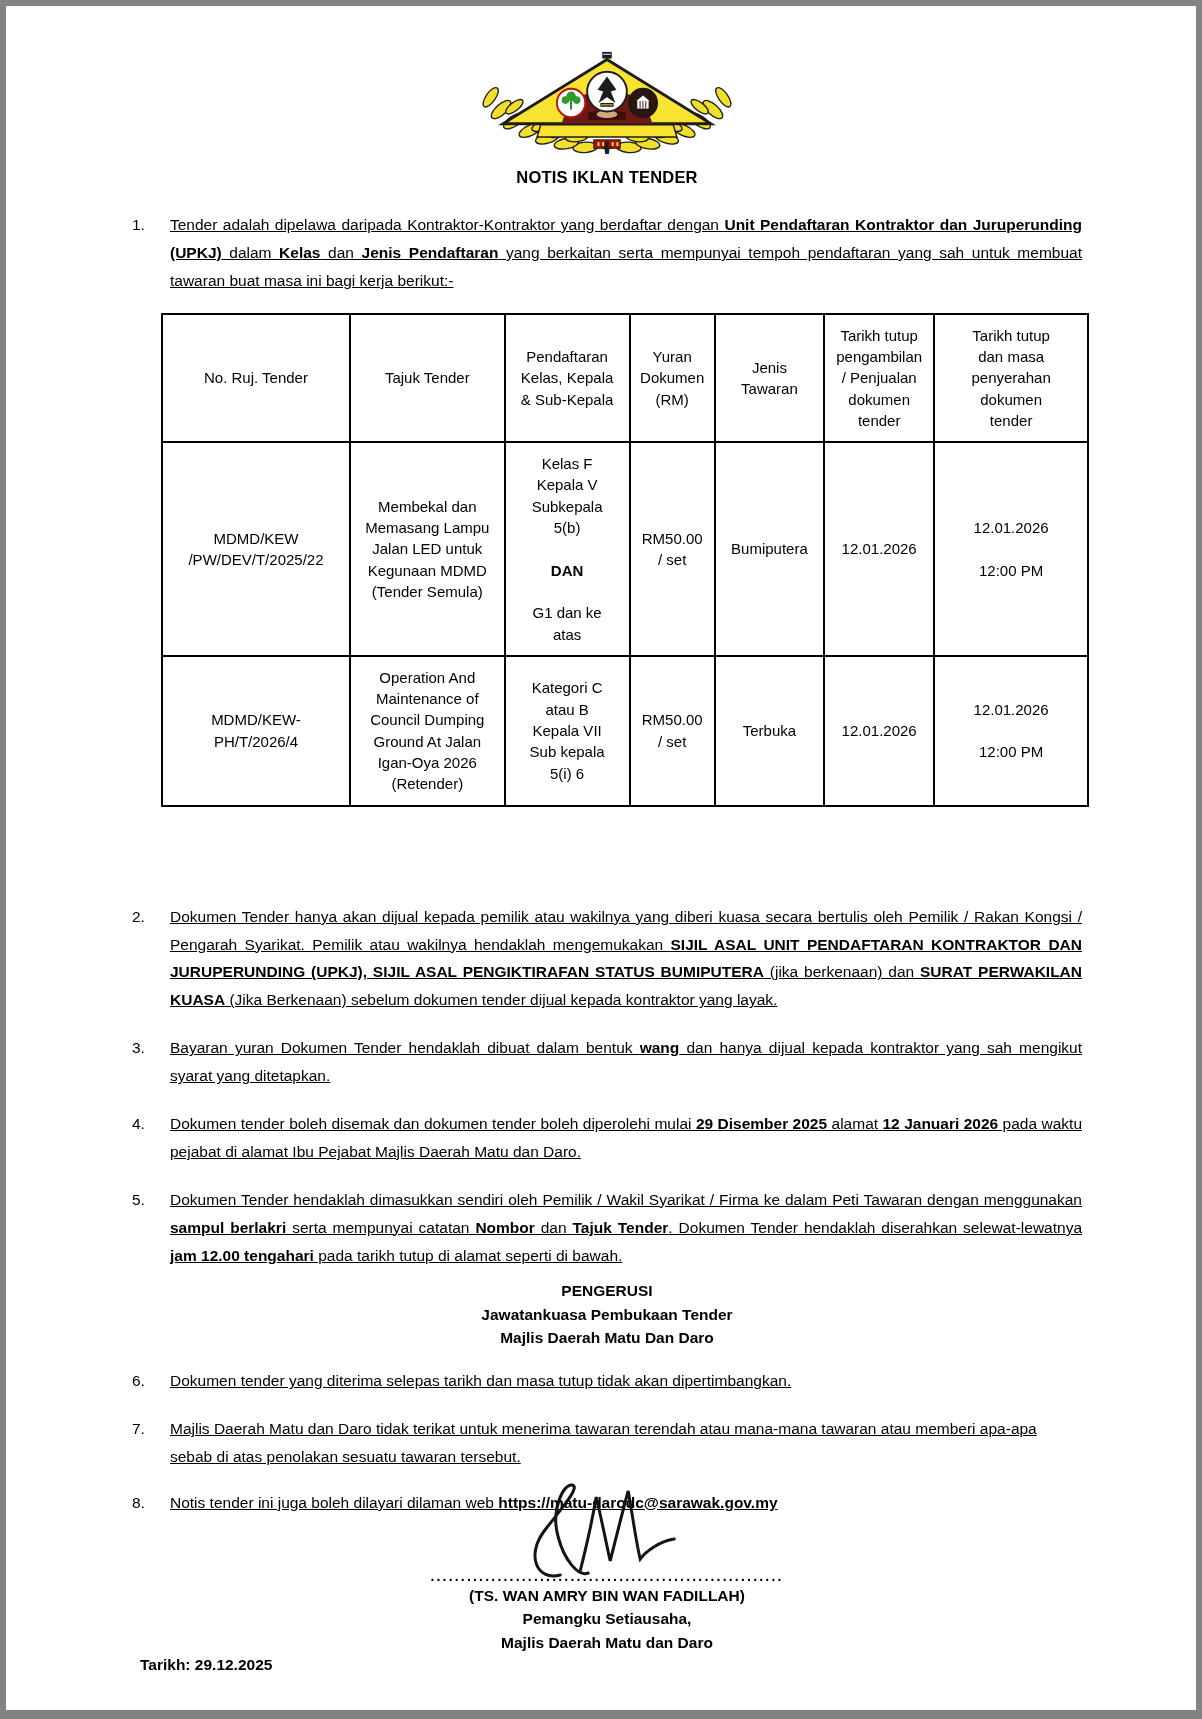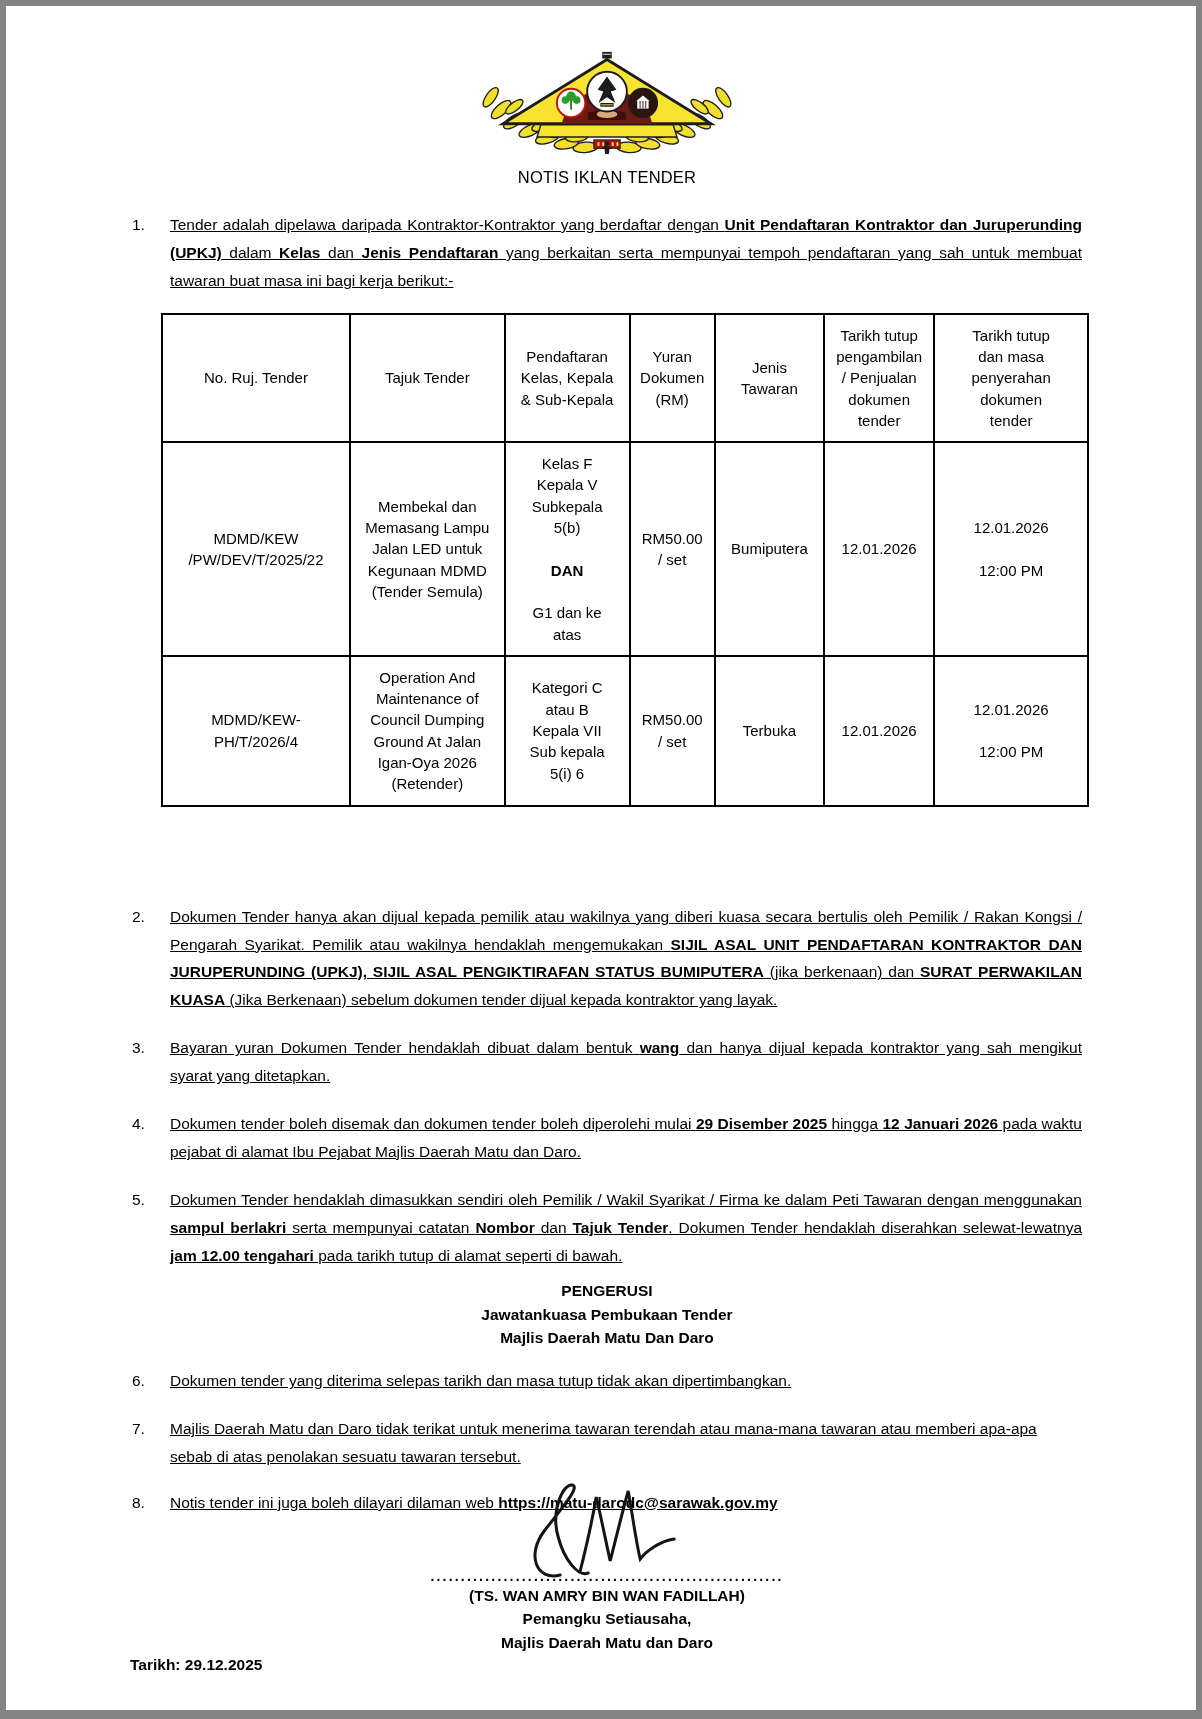--- a/index.html
+++ b/index.html
@@ -18,21 +18,21 @@
     overflow:hidden;
   }
   .inner{
     padding:44px 114px 0 126px;
     position:relative;
     height:1650px;
   }
   .logo-wrap{text-align:center;margin:0 0 10px 0;}
   .doc-title{
     text-align:center;
-    font-weight:normal;
+    font-weight:bold;
     font-size:16.5px;
     margin-top:5px;
     letter-spacing:.2px;
   }
   .item{
     display:flex;
     font-size:15.5px;
     line-height:1.8;
     margin-top:24px;
   }
@@ -82,21 +82,21 @@
   }
   .dots{
     font-weight:bold;
     letter-spacing:2.2px;
     font-size:14px;
     line-height:1.1;
   }
   .sig-name,.sig-pos,.sig-org{font-weight:bold;line-height:1.5;}
   .date-line{
     position:absolute;
-    left:124px;bottom:26px;
+    left:134px;bottom:26px;
     font-weight:bold;
     font-size:15.5px;
   }
 </style>
 </head>
 <body>
 
 <div class="page">
   <div class="inner">
 
@@ -286,21 +286,21 @@
       <div class="body"><span>Dokumen Tender hanya akan dijual kepada pemilik atau wakilnya yang diberi kuasa secara  bertulis oleh Pemilik / Rakan Kongsi / Pengarah Syarikat. Pemilik atau wakilnya hendaklah mengemukakan </span><b>SIJIL ASAL UNIT PENDAFTARAN KONTRAKTOR DAN JURUPERUNDING (UPKJ), SIJIL ASAL PENGIKTIRAFAN STATUS BUMIPUTERA</b><span> (jika berkenaan) dan </span><b>SURAT PERWAKILAN KUASA</b><span> (Jika Berkenaan) sebelum dokumen tender dijual kepada kontraktor yang layak.</span></div>
     </div>
 
     <div class="item tight">
       <div class="num">3.</div>
       <div class="body"><span>Bayaran yuran Dokumen Tender hendaklah dibuat dalam bentuk </span><b>wang</b><span> dan hanya dijual kepada kontraktor yang sah mengikut syarat yang ditetapkan.</span></div>
     </div>
 
     <div class="item tight">
       <div class="num">4.</div>
-      <div class="body"><span>Dokumen tender boleh disemak dan dokumen tender boleh diperolehi mulai </span><b>29 Disember 2025</b><span> hingga </span><b>12 Januari 2026</b><span> pada waktu pejabat di alamat Ibu Pejabat Majlis Daerah Matu dan Daro.</span></div>
+      <div class="body"><span>Dokumen tender boleh disemak dan dokumen tender boleh diperolehi mulai </span><b>29 Disember 2025</b><span> alamat </span><b>12 Januari 2026</b><span> pada waktu pejabat di alamat Ibu Pejabat Majlis Daerah Matu dan Daro.</span></div>
     </div>
 
     <div class="item tight">
       <div class="num">5.</div>
       <div class="body"><span>Dokumen Tender hendaklah dimasukkan sendiri oleh Pemilik / Wakil Syarikat / Firma ke dalam  Peti Tawaran dengan menggunakan </span><b>sampul berlakri</b><span> serta mempunyai catatan </span><b>Nombor</b><span> dan </span><b>Tajuk Tender</b><span>. Dokumen Tender hendaklah diserahkan selewat-lewatnya </span><b>jam 12.00 tengahari</b><span> pada tarikh tutup di alamat seperti di bawah.</span></div>
     </div>
 
     <div class="contact">
       <div>PENGERUSI</div>
       <div>Jawatankuasa Pembukaan Tender</div>

